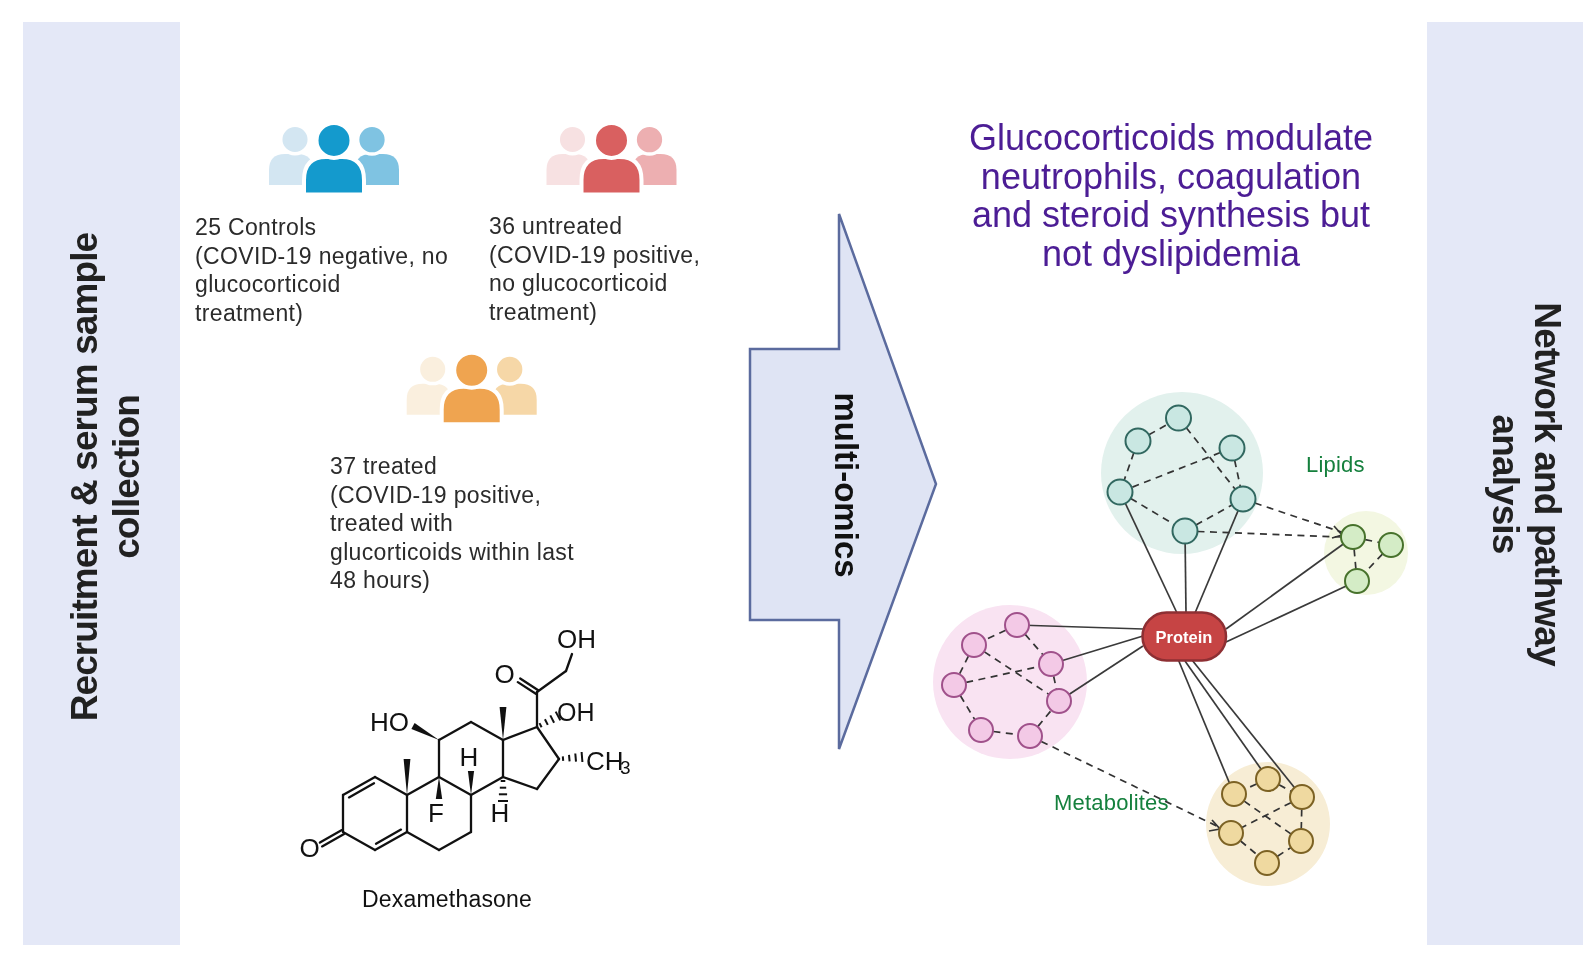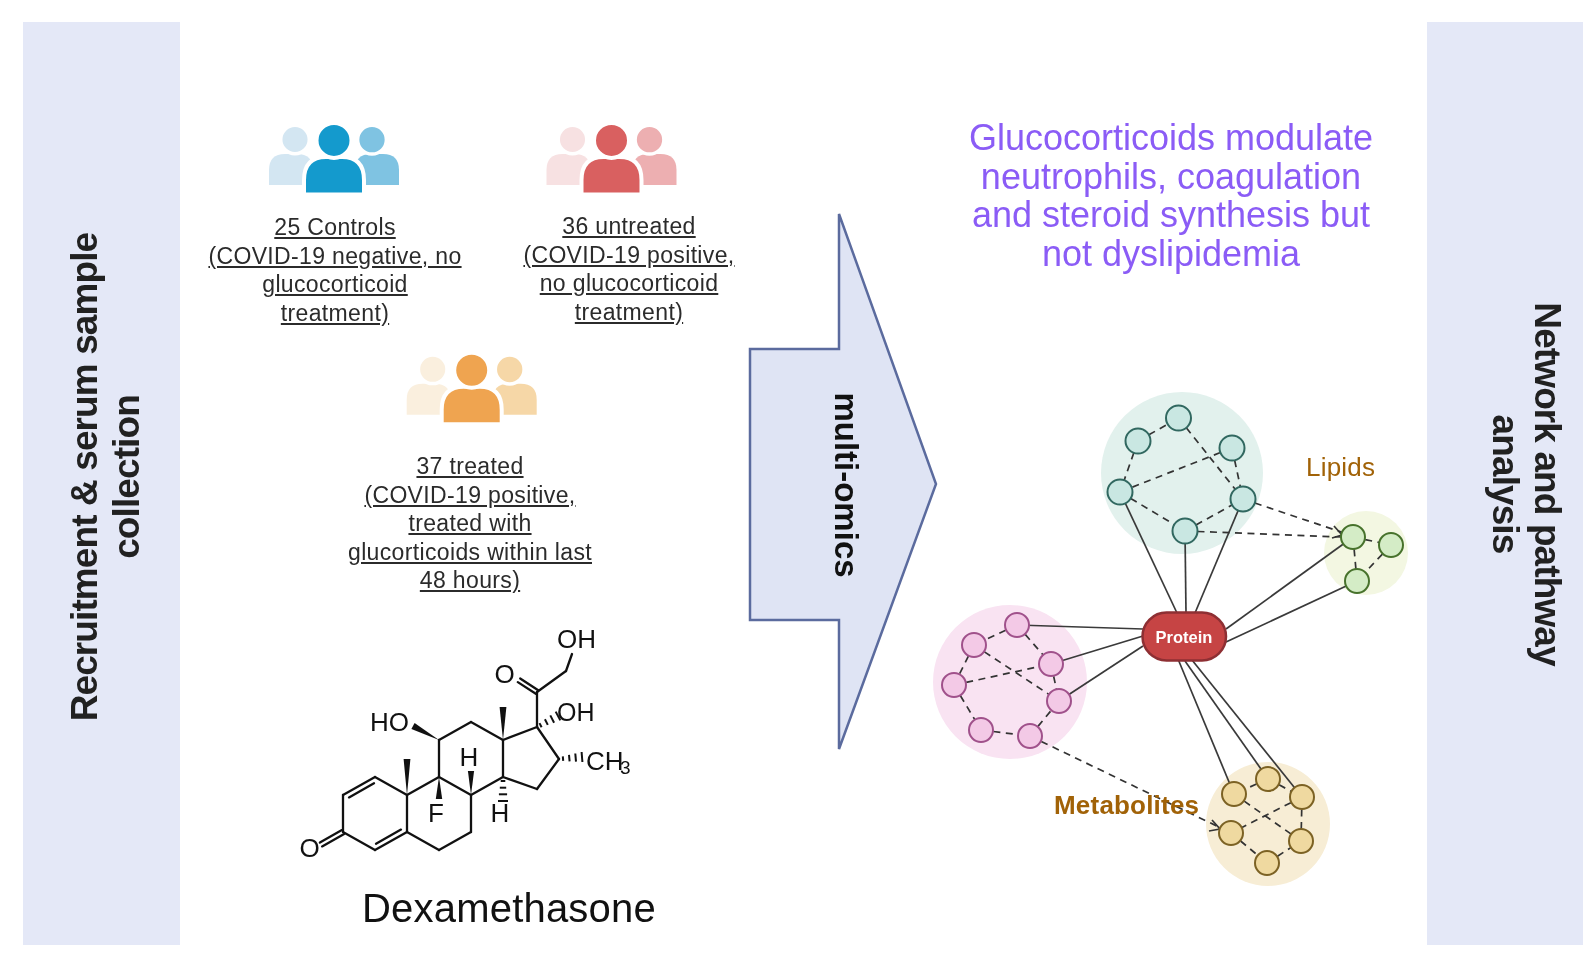--- a/index.html
+++ b/index.html
@@ -1,20 +1,20 @@
 <!DOCTYPE html>
 <html><head>
 <meta charset="utf-8">
 <style>
 html,body{margin:0;padding:0;}
 body{width:1596px;height:961px;background:#ffffff;font-family:"Liberation Sans",sans-serif;position:relative;overflow:hidden;}
 .band{position:absolute;top:22px;height:923px;background:#e4e8f7;display:flex;align-items:center;justify-content:center;}
 .vtext{white-space:nowrap;font-weight:bold;color:#212121;font-size:37px;line-height:42px;letter-spacing:-0.9px;text-align:center;}
-.cap{position:absolute;text-align:center;color:#2b2b2b;font-size:23px;line-height:28.5px;letter-spacing:0.35px;text-decoration:underline;}
-.lbl{position:absolute;color:#a16207;font-size:26px;letter-spacing:0.2px;white-space:nowrap;}
+.cap{position:absolute;color:#2b2b2b;font-size:23px;line-height:28.5px;letter-spacing:0.35px;}
+.lbl{position:absolute;color:#15803d;font-size:22px;letter-spacing:0.2px;white-space:nowrap;}
 </style>
 </head>
 <body>
 <div class="band" style="left:23px;width:157px;padding-left:10px;padding-bottom:14px;box-sizing:border-box;">
     <div class="vtext" style="transform:rotate(-90deg);">Recruitment &amp; serum sample<br>collection</div>
   </div>
 <div class="band" style="left:1427px;width:156px;padding-left:42px;box-sizing:border-box;">
     <div class="vtext" style="transform:rotate(90deg);">Network and pathway<br>analysis</div>
   </div>
 
@@ -193,21 +193,21 @@
 <text x="557" y="721" font-size="25">OH</text>
 <text x="586" y="769.5">CH</text>
 <text x="620" y="774" font-size="19">3</text>
 </g>
 </svg>
 
 <div class="cap" style="left:195px;top:213px;width:280px;">25 Controls<br>(COVID-19 negative, no<br>glucocorticoid<br>treatment)</div>
 <div class="cap" style="left:489px;top:212px;width:280px;">36 untreated<br>(COVID-19 positive,<br>no glucocorticoid<br>treatment)</div>
 <div class="cap" style="left:330px;top:452px;width:280px;">37 treated<br>(COVID-19 positive,<br>treated with<br>glucorticoids within last<br>48 hours)</div>
 
-<div style="position:absolute;left:911px;top:119px;width:520px;text-align:center;color:#8b5cf6;font-size:36px;line-height:38.5px;">Glucocorticoids modulate<br>neutrophils, coagulation<br>and steroid synthesis but<br>not dyslipidemia</div>
+<div style="position:absolute;left:911px;top:119px;width:520px;text-align:center;color:#4c1d95;font-size:36px;line-height:38.5px;">Glucocorticoids modulate<br>neutrophils, coagulation<br>and steroid synthesis but<br>not dyslipidemia</div>
 
 <div style="position:absolute;left:746px;top:385px;width:200px;height:200px;display:flex;align-items:center;justify-content:center;">
     <span style="display:inline-block;transform:rotate(90deg);font-weight:bold;font-size:33px;color:#111;white-space:nowrap;">multi-omics</span>
   </div>
 
 <div class="lbl" style="left:1306px;top:452px;">Lipids</div>
-<div class="lbl" style="left:1054px;top:790px;font-weight:bold;">Metabolites</div>
-<div class="lbl" style="left:362px;top:886px;font-size:40px;color:#111;">Dexamethasone</div>
+<div class="lbl" style="left:1054px;top:790px;">Metabolites</div>
+<div class="lbl" style="left:362px;top:886px;font-size:23px;color:#111;">Dexamethasone</div>
 
 </body></html>

